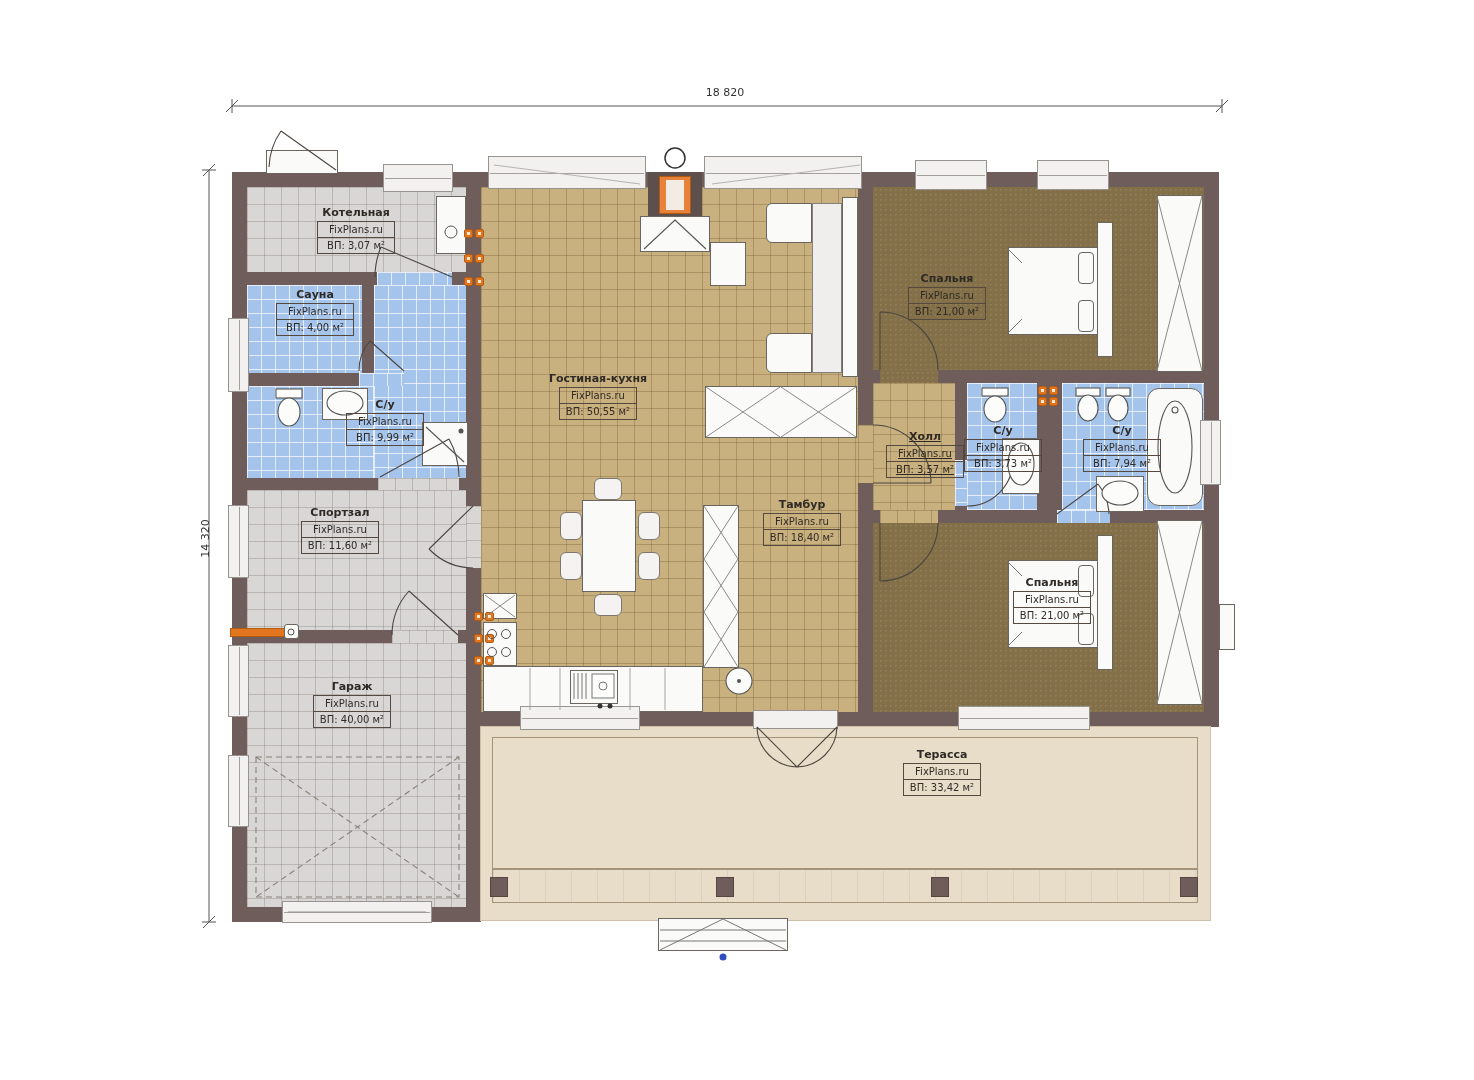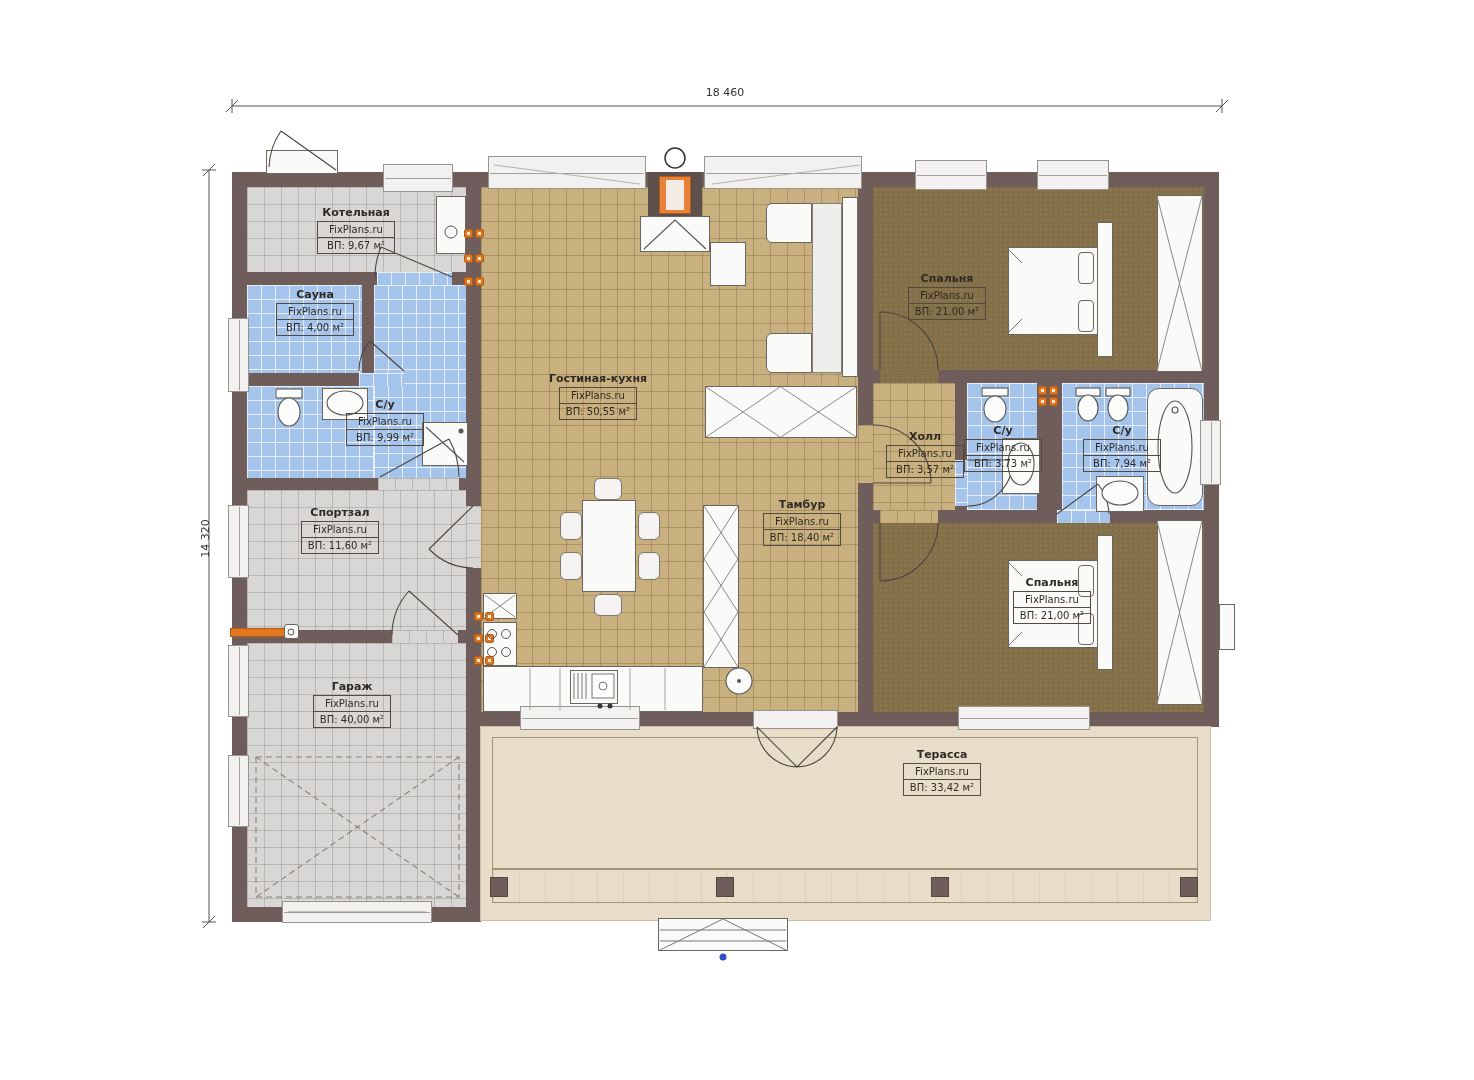--- a/index.html
+++ b/index.html
@@ -39,21 +39,21 @@
   .room-label .lbox + .lbox{border-top:none;}
   .dim-label{position:absolute;font-size:11px;color:#333;z-index:30;}
   .chair{position:absolute;background:#f4f3f1;border:1px solid #7b776f;border-radius:6px;box-sizing:border-box;}
   .post{position:absolute;width:18px;height:20px;background:#6e5d5a;border:1px solid #55463f;box-sizing:border-box;}
 </style>
 </head>
 <body>
 
 <div class="canvas">
 
-  <div class="dim-label" style="left:690px;top:86px;width:70px;text-align:center;">18 460</div>
+  <div class="dim-label" style="left:690px;top:86px;width:70px;text-align:center;">18 820</div>
   <div class="dim-label" style="left:170px;top:532px;width:70px;text-align:center;transform:rotate(-90deg);">14 320</div>
 
   <div class="a wall" style="left:232px;top:172px;width:987px;height:15px;"></div>
   <div class="a wall" style="left:232px;top:172px;width:15px;height:750px;"></div>
   <div class="a wall" style="left:1204px;top:172px;width:15px;height:555px;"></div>
   <div class="a wall" style="left:481px;top:712px;width:738px;height:15px;"></div>
   <div class="a wall" style="left:232px;top:907px;width:249px;height:15px;"></div>
   <div class="a wall" style="left:466px;top:187px;width:15px;height:735px;"></div>
 
   <div class="a tile-gray" style="left:247px;top:187px;width:219px;height:85px;"></div>
@@ -300,21 +300,21 @@
     </g>
 
     <path d="M 288 912 H 426" stroke="#97948f" stroke-width="1" fill="none"></path>
 
     <circle cx="291" cy="632" r="3" stroke="#555" fill="none" stroke-width="1"></circle>
   </svg>
 
   <div class="room-label" style="left:296px;top:206px;width:120px;">
     <div class="rname">Котельная</div>
     <span class="lbox">FixPlans.ru</span>
-    <span class="lbox">ВП: 9,67 м²</span>
+    <span class="lbox">ВП: 3,07 м²</span>
   </div>
   <div class="room-label" style="left:260px;top:288px;width:110px;">
     <div class="rname">Сауна</div>
     <span class="lbox">FixPlans.ru</span>
     <span class="lbox">ВП: 4,00 м²</span>
   </div>
   <div class="room-label" style="left:330px;top:398px;width:110px;">
     <div class="rname">С/у</div>
     <span class="lbox">FixPlans.ru</span>
     <span class="lbox">ВП: 9,99 м²</span>
@@ -337,21 +337,21 @@
   <div class="room-label" style="left:742px;top:498px;width:120px;">
     <div class="rname">Тамбур</div>
     <span class="lbox">FixPlans.ru</span>
     <span class="lbox">ВП: 18,40 м²</span>
   </div>
   <div class="room-label" style="left:892px;top:272px;width:110px;">
     <div class="rname">Спальня</div>
     <span class="lbox">FixPlans.ru</span>
     <span class="lbox">ВП: 21,00 м²</span>
   </div>
-  <div class="room-label" style="left:883px;top:430px;width:84px;">
+  <div class="room-label" style="left:883px;top:430px;width:84px;text-decoration:underline;">
     <div class="rname">Холл</div>
     <span class="lbox">FixPlans.ru</span>
     <span class="lbox">ВП: 3,57 м²</span>
   </div>
   <div class="room-label" style="left:964px;top:424px;width:78px;">
     <div class="rname">С/у</div>
     <span class="lbox">FixPlans.ru</span>
     <span class="lbox">ВП: 3,73 м²</span>
   </div>
   <div class="room-label" style="left:1083px;top:424px;width:78px;">

